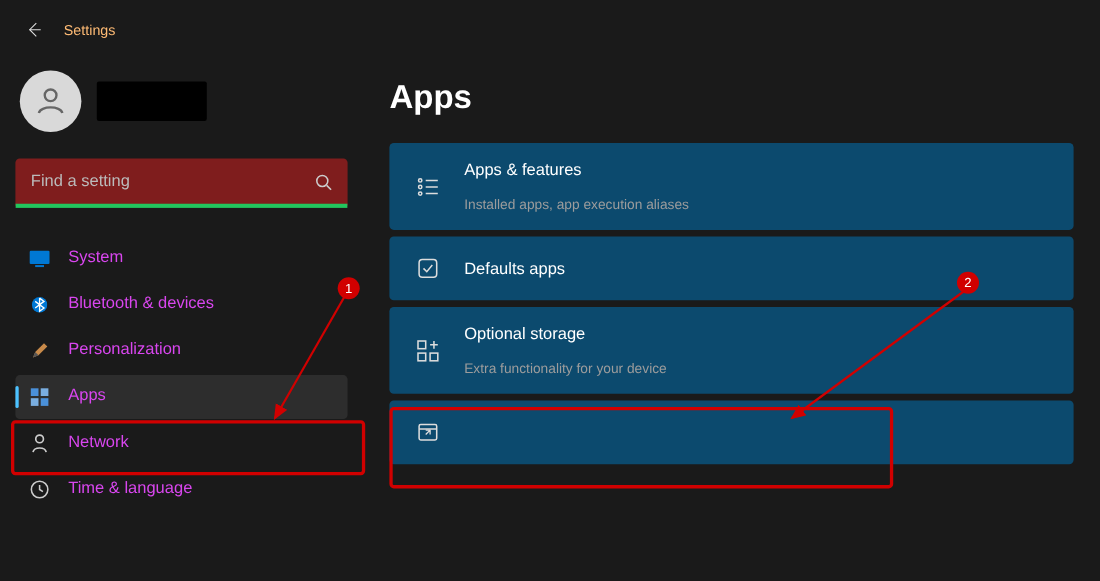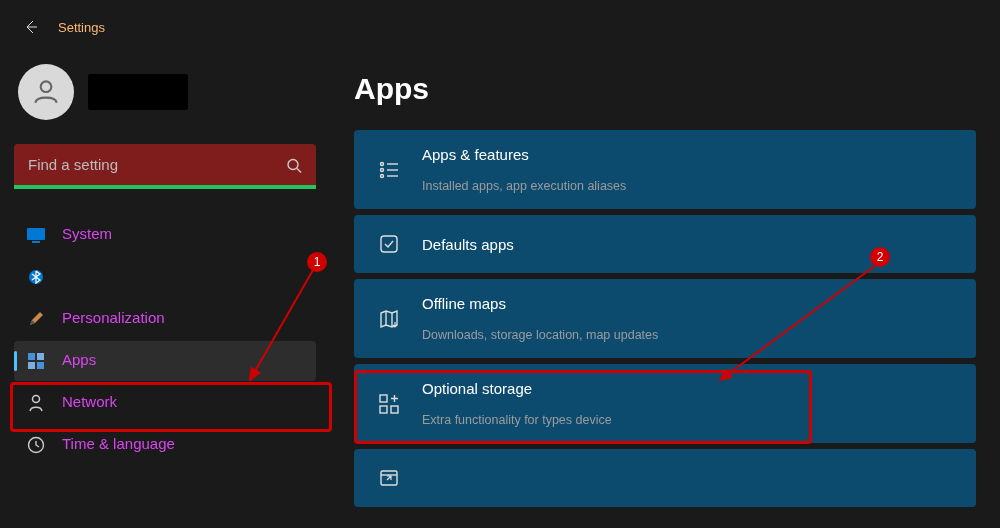--- a/index.html
+++ b/index.html
@@ -188,20 +188,21 @@
         </span>
         <span class="nav-label">System</span>
       </div>
       <div class="nav-item">
         <span class="nav-icon">
           <svg width="14" height="18" viewBox="0 0 14 18">
               <circle cx="7" cy="9" r="7" fill="#0078d4"></circle>
               <path d="M7 3v12l4-3-8-6m0 6 8-6-4-3" stroke="#fff" stroke-width="1.2" fill="none"></path>
             </svg>
         </span>
+        <span class="nav-label">Bluetooth &amp; devices</span>
       </div>
       <div class="nav-item">
         <span class="nav-icon">
           <svg width="18" height="18" viewBox="0 0 18 18">
               <path d="M3 15l2-5 8-8 3 3-8 8-5 2z" fill="#c88a4a"></path>
               <path d="M3 15l2-5 3 3-5 2z" fill="#555"></path>
             </svg>
         </span>
         <span class="nav-label">Personalization</span>
       </div>
@@ -263,46 +264,33 @@
           <svg width="22" height="22" viewBox="0 0 22 22" stroke="#ddd" stroke-width="1.4" fill="none">
               <rect x="3" y="3" width="16" height="16" rx="3"></rect>
               <path d="M7 11l3 3 5-6"></path>
             </svg>
         </span>
         <div class="card-text">
           <span class="card-title">Defaults apps</span>
         </div>
       </div>
 
-      <div class="card">
-        <span class="card-icon">
-          <svg width="22" height="22" viewBox="0 0 22 22" stroke="#ddd" stroke-width="1.4" fill="none">
-              <path d="M3 5l5-2 6 2 5-2v14l-5 2-6-2-5 2z"></path>
-              <path d="M8 3v14M14 5v14"></path>
-              <path d="M17 14v5m-2-2 2 2 2-2" stroke-width="1.2"></path>
-            </svg>
-        </span>
-        <div class="card-text">
-          <span class="card-title">Offline maps</span>
-          <span class="card-sub">Downloads, storage location, map updates</span>
-        </div>
-      </div>
 
       <div class="card">
         <span class="card-icon">
           <svg width="22" height="22" viewBox="0 0 22 22" stroke="#ddd" stroke-width="1.4" fill="none">
               <rect x="2" y="2" width="7" height="7"></rect>
               <rect x="2" y="13" width="7" height="7"></rect>
               <rect x="13" y="13" width="7" height="7"></rect>
               <path d="M16.5 2v7M13 5.5h7"></path>
             </svg>
         </span>
         <div class="card-text">
           <span class="card-title">Optional storage</span>
-          <span class="card-sub">Extra functionality for types device</span>
+          <span class="card-sub">Extra functionality for your device</span>
         </div>
       </div>
 
       <div class="card">
         <span class="card-icon">
           <svg width="22" height="22" viewBox="0 0 22 22" stroke="#ddd" stroke-width="1.4" fill="none">
               <rect x="3" y="4" width="16" height="14" rx="1.5"></rect>
               <line x1="3" y1="8" x2="19" y2="8"></line>
               <path d="M9 13l4-4m0 4v-4h-4" stroke-width="1.2"></path>
             </svg>

